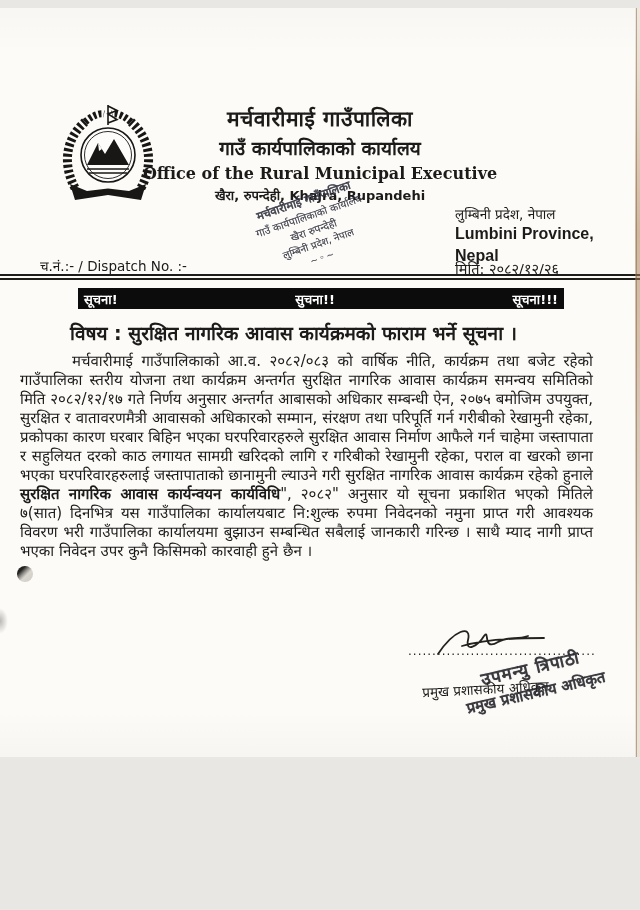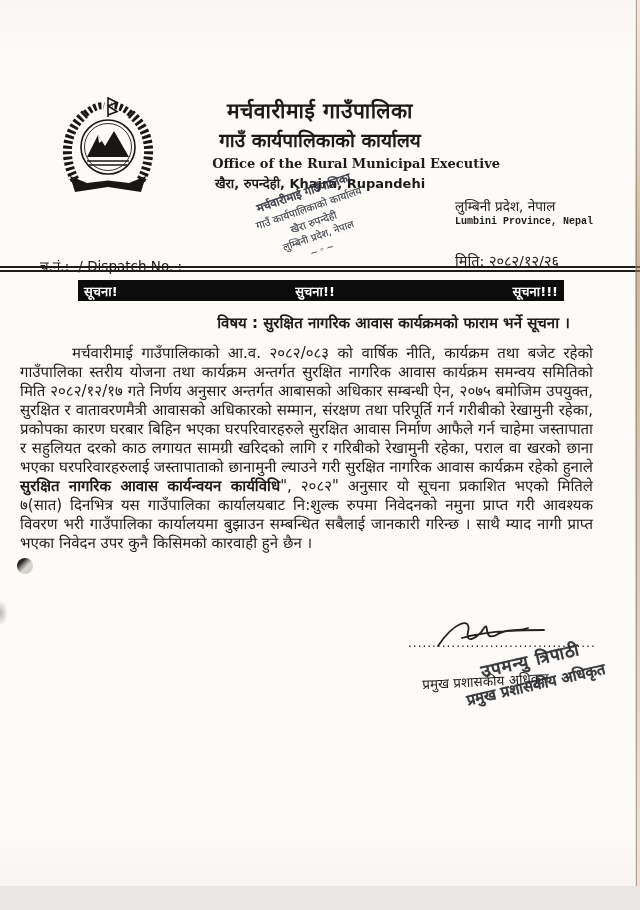--- a/index.html
+++ b/index.html
@@ -1,47 +1,47 @@
 <!DOCTYPE html>
 <html><head>
 <meta charset="utf-8">
 <style>
   * { margin:0; padding:0; box-sizing:border-box; }
   html,body { background:#e9e7e3; }
   .page {
-    position:relative; width:640px; height:886px; margin:0 auto;
+    position:relative; width:640px; height:749px; margin:8px auto;
     background:#fcfbf8;
     background-image: linear-gradient(180deg, rgba(240,238,233,.35) 0%, rgba(252,251,248,0) 6%, rgba(252,251,248,0) 94%, rgba(238,236,231,.4) 100%);
     overflow:hidden;
     font-family:"DejaVu Sans","Liberation Sans",sans-serif;
     color:#1c1b1a;
   }
   .scan-edge-right{ position:absolute; top:0; right:0; width:5px; height:100%;
     background:linear-gradient(180deg, rgba(186,150,110,.15), rgba(170,128,86,.55) 30%, rgba(150,110,70,.35) 60%, rgba(186,150,110,.2)); }
   .scan-edge-right:after{ content:""; position:absolute; right:3px; top:0; width:1px; height:100%; background:rgba(120,85,50,.45); }
 
   
   .emblem { position:absolute; left:52px; top:94px; width:112px; height:110px; }
 
   
   .head { position:absolute; left:140px; top:96px; width:360px; text-align:center; }
   .h-np1 { font-size:21px; font-weight:bold; letter-spacing:.5px; }
   .h-en1 { font-size:17px; font-weight:bold; font-family:"DejaVu Serif","Liberation Serif",serif; margin-top:3px; }
   .h-np2 { font-size:19px; font-weight:bold; margin-top:3px; }
-  .h-en2 { font-size:13px; font-weight:bold; font-family:"DejaVu Serif","Liberation Serif",serif; margin-top:3px;text-align:right; }
+  .h-en2 { font-size:16px; font-weight:bold; font-family:"DejaVu Serif","Liberation Serif",serif; margin-top:3px; }
   .h-addr{ font-size:13px; font-weight:bold; margin-top:3px; }
 
   .province { position:absolute; left:455px; top:197px; width:170px; line-height:1.35; }
   .prov-np { font-size:13.5px; }
-  .prov-en { font-size:10px; font-weight:bold; font-family:Liberation Mono, monospace; }
+  .prov-en { font-size:16px; font-weight:bold; font-family:Liberation Sans, sans-serif; }
 
   .refline { position:absolute; left:40px; top:224px; font-size:13.5px; }
   .refline .lbl { font-family:"DejaVu Serif","Liberation Serif",serif; font-weight:bold; }
   .refline .val { font-size:14.5px; padding-left:6px; }
-  .dispatchline { position:absolute; left:40px; top:257px; font-size:13.5px; }
+  .dispatchline { position:absolute; left:40px; top:249px; font-size:13.5px; }
   .dateline { position:absolute; left:455px; top:250px; font-size:14.5px; }
 
   
   .round-stamp {
     position:absolute; left:238px; top:183px; width:150px; text-align:center;
     transform:rotate(-19deg); color:rgba(52,54,66,.8); line-height:1.45;
     text-shadow:0 0 .6px rgba(52,54,66,.55); pointer-events:none;
   }
   .round-stamp .s1{ font-size:11.5px; font-weight:bold; }
   .round-stamp .s2{ font-size:10.5px; }
@@ -50,22 +50,22 @@
   .round-stamp .squiggle{ font-size:9px; letter-spacing:2px; }
 
   
   .double-rule { position:absolute; left:0; top:266px; width:640px; height:6px;
     border-top:2px solid #1e1d1c; border-bottom:2px solid #1e1d1c; }
   .notice-bar { position:absolute; left:78px; top:280px; width:486px; height:21px;
     background:#0c0c0c; color:#fff; display:flex; align-items:center;
     justify-content:space-between; padding:2px 6px; font-weight:bold; font-size:13px; }
 
   
-  .subject { position:absolute; left:70px; top:312px; width:500px; text-align:right;
-    font-size:15px; font-weight:bold; }
+  .subject { position:absolute; left:70px; top:312px; width:500px; text-align:left;
+    font-size:19px; font-weight:bold; }
   .body-text { position:absolute; left:20px; top:344px; width:573px;
     font-size:15px; line-height:19px; text-align:justify; text-indent:52px; }
   .body-text b { font-weight:bold; }
 
   
   .sig-flourish { position:absolute; left:432px; top:618px; width:120px; height:36px; }
   .sig-dots { position:absolute; left:408px; top:636px; width:180px; text-align:center;
     font-size:12px; letter-spacing:1px; color:#222; }
   .sig-name { position:absolute; left:398px; top:652px; width:170px; text-align:center;
     font-size:14.5px; }

